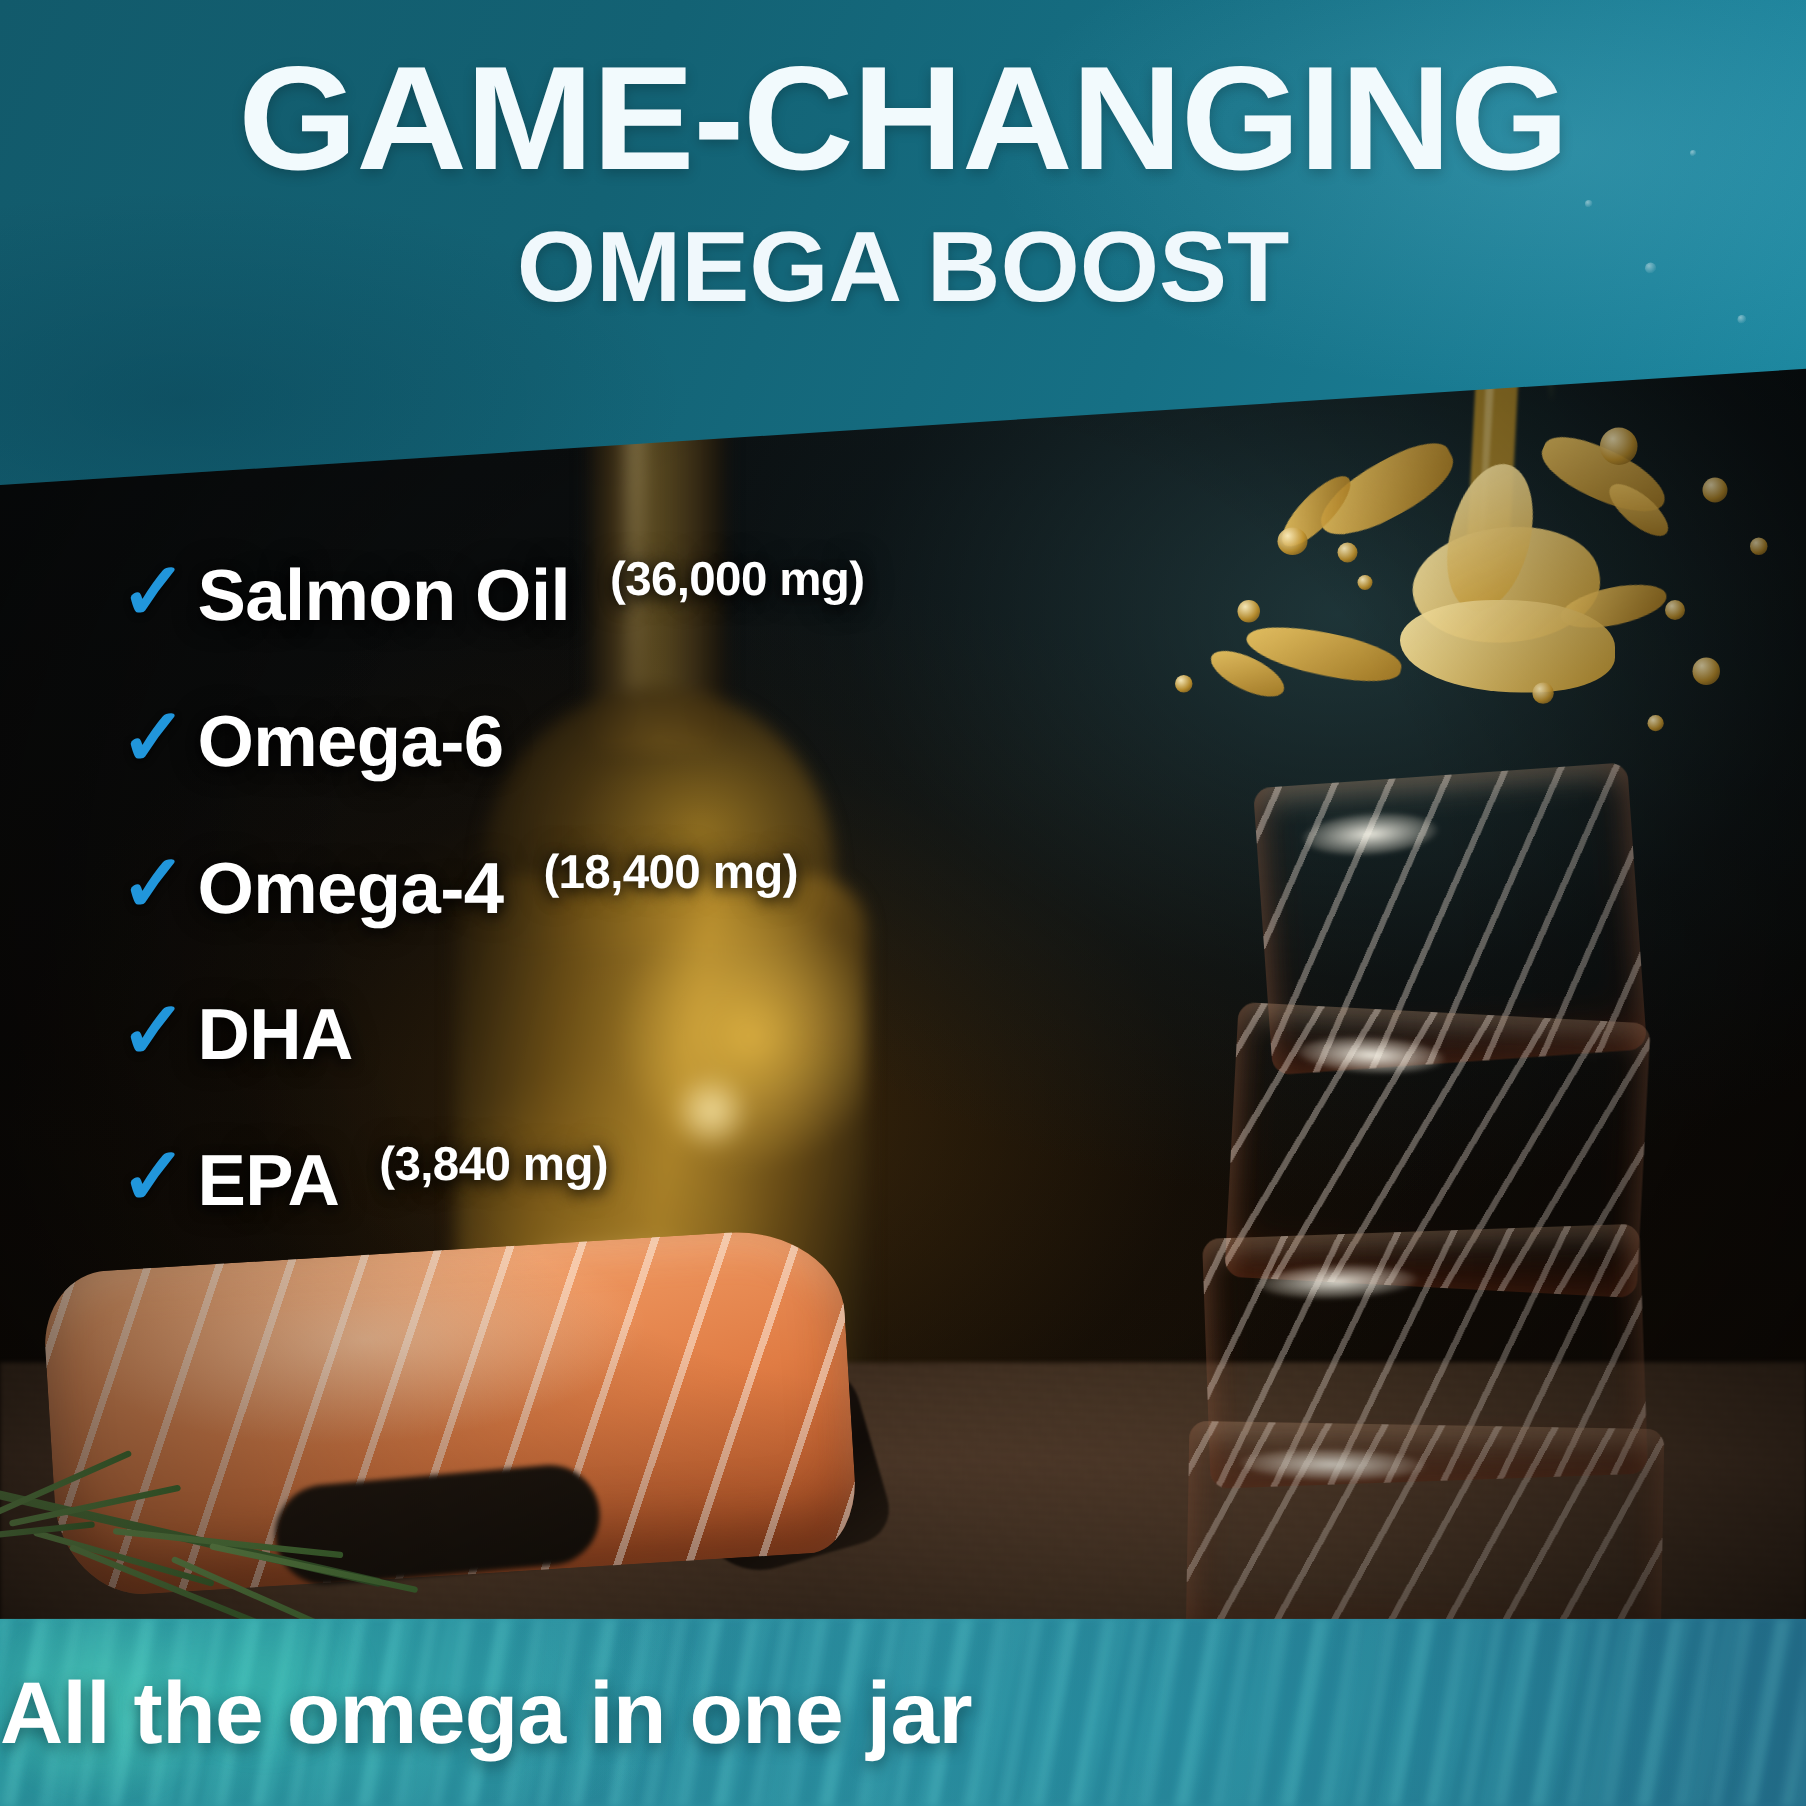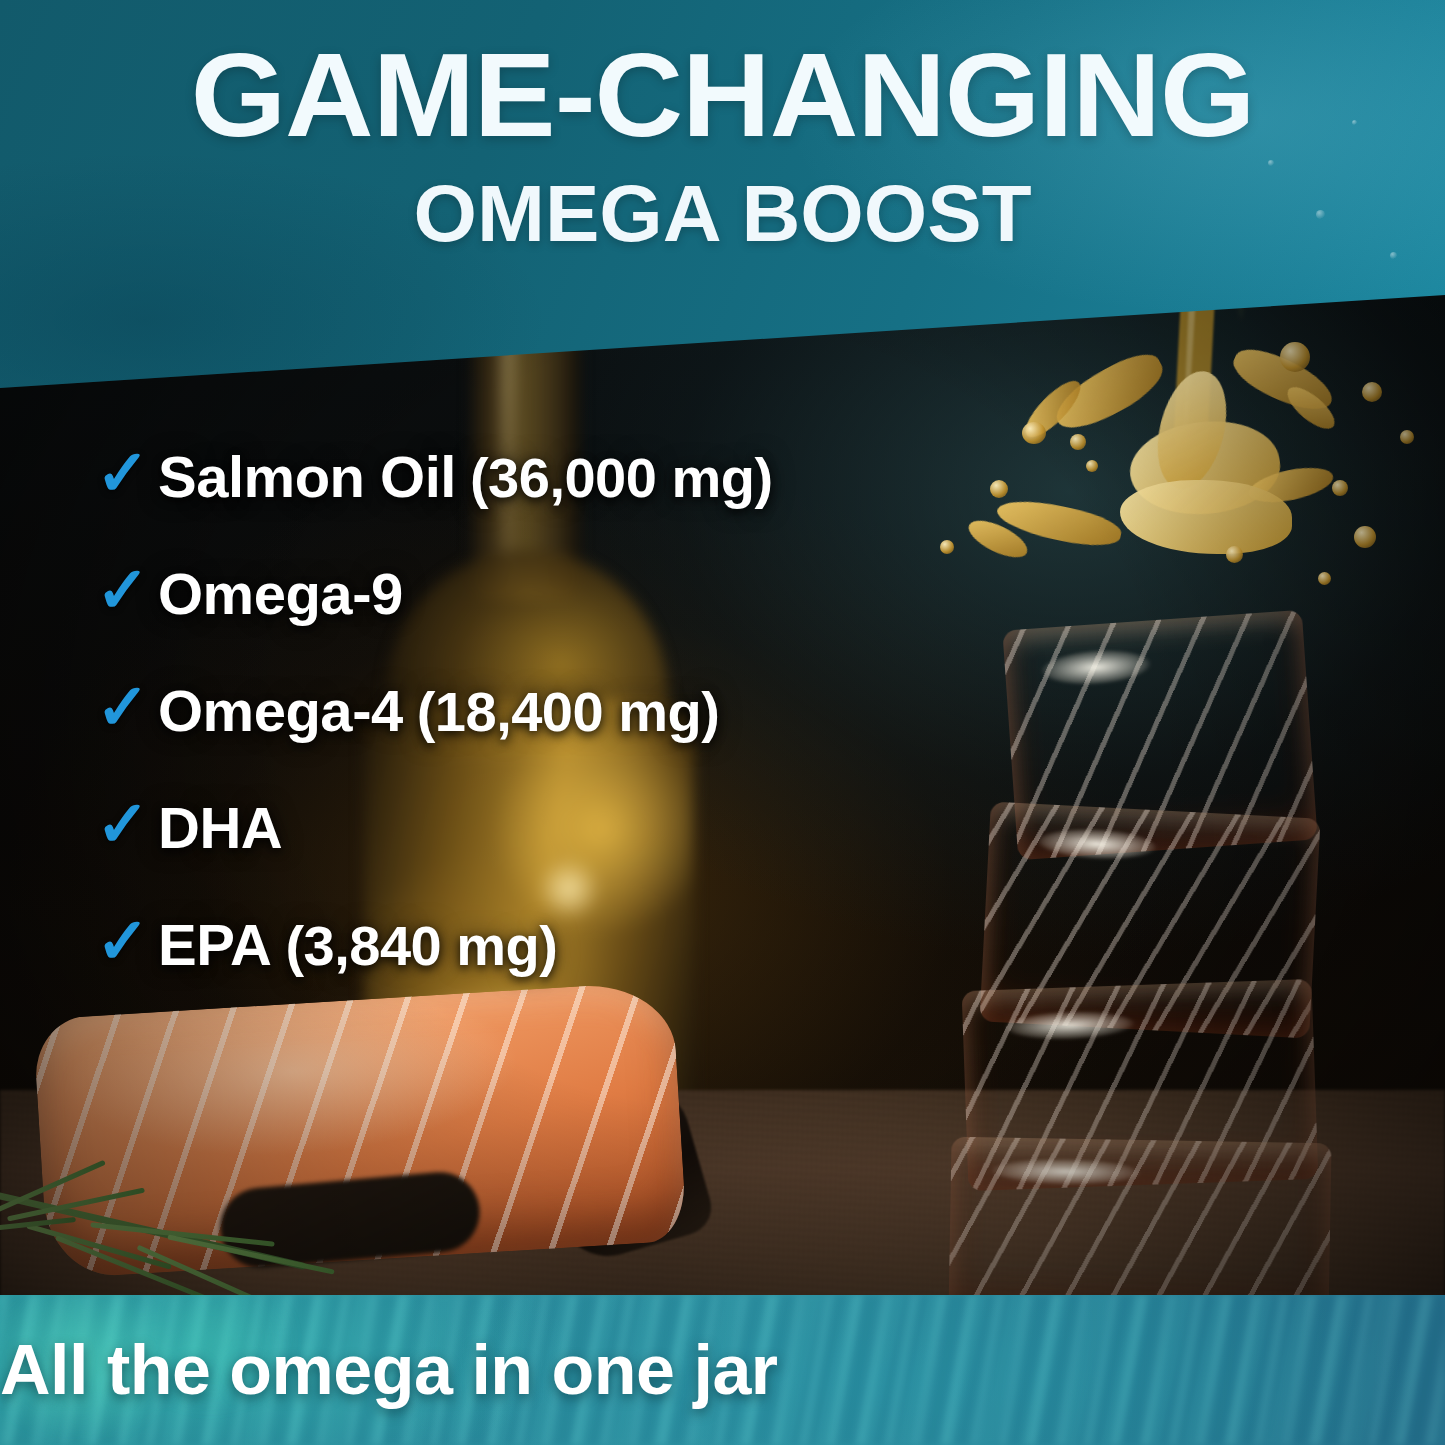--- a/index.html
+++ b/index.html
@@ -229,29 +229,29 @@
   }
   .check{
     width:62px;flex:0 0 62px;
     font-size:64px;line-height:1;
     font-weight:700;
     color:#2196db;
     text-shadow:0 2px 6px rgba(0,0,0,.65);
     transform:translateY(-4px);
   }
   .btext{
-    display:flex;align-items:flex-end;gap:14px;
+    display:flex;align-items:flex-start;gap:32px;
     white-space:nowrap;
     text-shadow:0 3px 10px rgba(0,0,0,.85), 0 0 22px rgba(0,0,0,.6);
   }
   .bname{
     font-size:58px;font-weight:700;color:#ffffff;letter-spacing:-.5px;
   }
   .bamt{
-    font-size:56px;font-weight:700;color:#ffffff;letter-spacing:-.5px;
+    font-size:38px;font-weight:700;color:#ffffff;letter-spacing:-.5px;
   }
 
   
   .banner{
     position:absolute;left:0;bottom:0;width:1445px;height:150px;
     overflow:hidden;
   }
   .banner-wash{
     position:absolute;inset:0;
     background:
@@ -394,21 +394,21 @@
       <div class="check">✓</div>
       <div class="btext">
         <span class="bname">Salmon Oil</span>
         <span class="bamt">(36,000 mg)</span>
       </div>
     </div>
 
     <div class="bullet">
       <div class="check">✓</div>
       <div class="btext">
-        <span class="bname">Omega-9</span>
+        <span class="bname">Omega-6</span>
       </div>
     </div>
 
     <div class="bullet">
       <div class="check">✓</div>
       <div class="btext">
         <span class="bname">Omega-4</span>
         <span class="bamt">(18,400 mg)</span>
       </div>
     </div>

